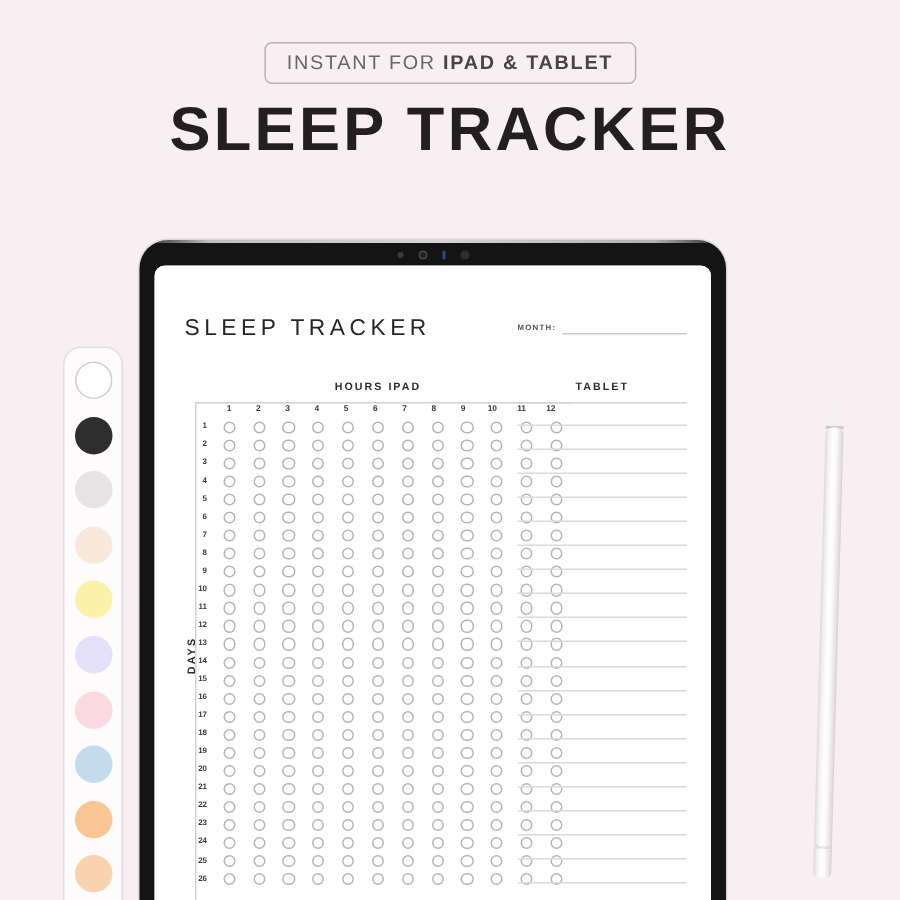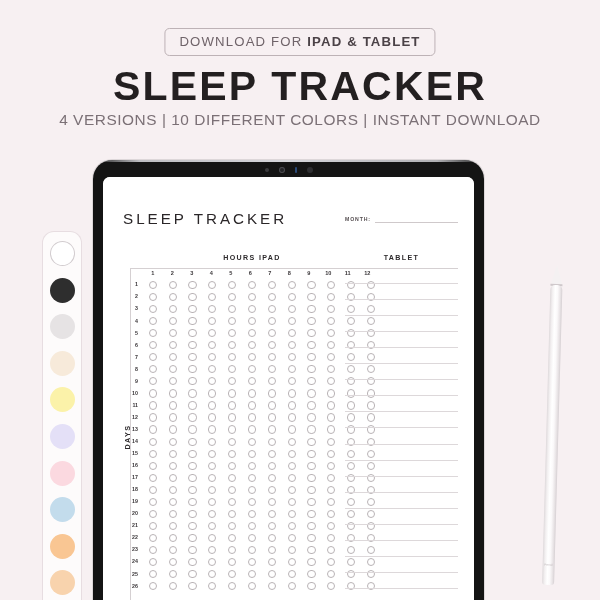--- a/index.html
+++ b/index.html
@@ -362,26 +362,25 @@
     letter-spacing: 0.1px;
     line-height: 1;
   }
 </style>
 </head>
 <body>
 
 <div id="stage">
 
   <div class="badge">
-    <span class="b-light">DOWNLOAD FOR </span><span class="b-bold">IPAD &amp; TABLET</span>
+    <span class="b-light">INSTANT FOR </span><span class="b-bold">IPAD &amp; TABLET</span>
   </div>
 
   <div class="main-title">SLEEP TRACKER</div>
 
-  <div class="sub-title">4 VERSIONS | 10 DIFFERENT COLORS | INSTANT DOWNLOAD</div>
 
   <div class="tablet">
     <div class="tablet-highlight"></div>
 
     <div class="cam-cluster">
       <div class="cam-dot"></div>
       <div class="cam-dot ring"></div>
       <div class="cam-led"></div>
       <div class="cam-dot lg"></div>
     </div>

